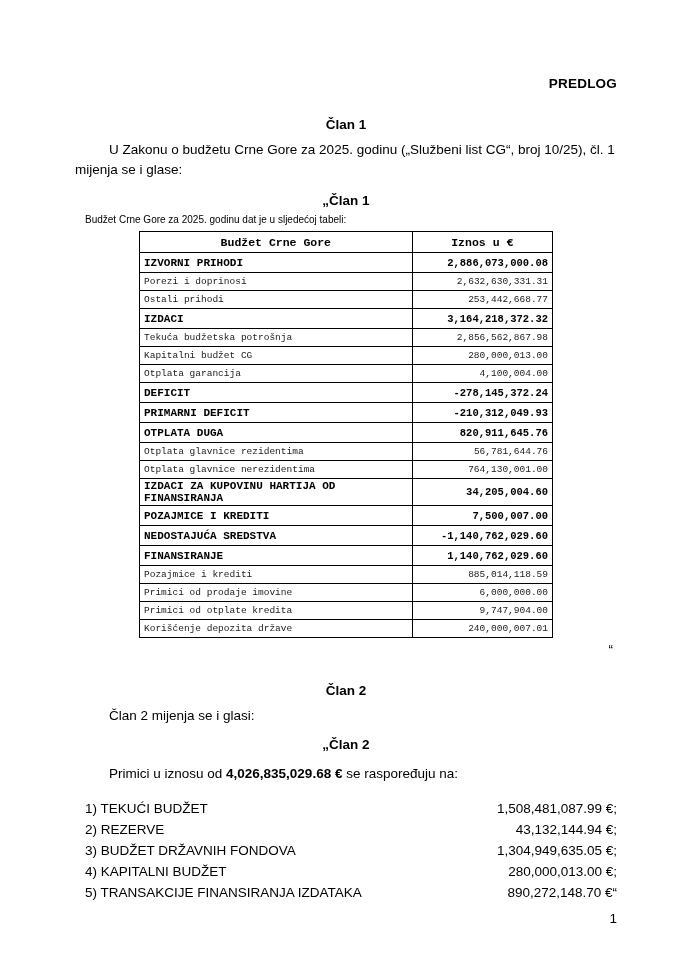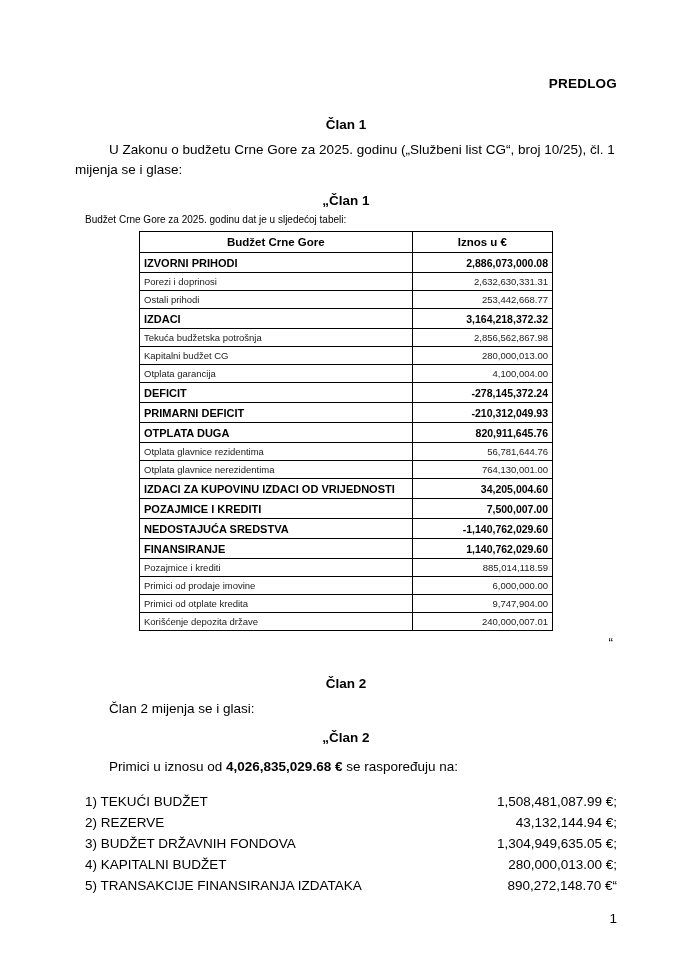--- a/index.html
+++ b/index.html
@@ -79,20 +79,21 @@
   
   .tbl-wrap {
     margin-top: 6px;
     padding-left: 64px;
     padding-right: 64px;
   }
   table.budget {
     border-collapse: collapse;
     width: 100%;
     table-layout: fixed;
+    font-family: Liberation Mono, monospace;
   }
   table.budget td, table.budget th {
     border: 1px solid #000;
     padding: 1px 4px;
     vertical-align: middle;
   }
   table.budget th {
     font-size: 11.5px;
     font-weight: bold;
     text-align: center;
@@ -233,21 +234,21 @@
             </tr>
             <tr class="sub">
               <td class="name">Otplata glavnice rezidentima</td>
               <td class="val">56,781,644.76</td>
             </tr>
             <tr class="sub">
               <td class="name">Otplata glavnice nerezidentima</td>
               <td class="val">764,130,001.00</td>
             </tr>
             <tr class="major">
-              <td class="name">IZDACI ZA KUPOVINU IZDACI OD VRIJEDNOSTI</td>
+              <td class="name">IZDACI ZA KUPOVINU HARTIJA OD FINANSIRANJA</td>
               <td class="val">34,205,004.60</td>
             </tr>
             <tr class="major">
               <td class="name">POZAJMICE I KREDITI</td>
               <td class="val">7,500,007.00</td>
             </tr>
             <tr class="major">
               <td class="name">NEDOSTAJUĆA SREDSTVA</td>
               <td class="val">-1,140,762,029.60</td>
             </tr>

